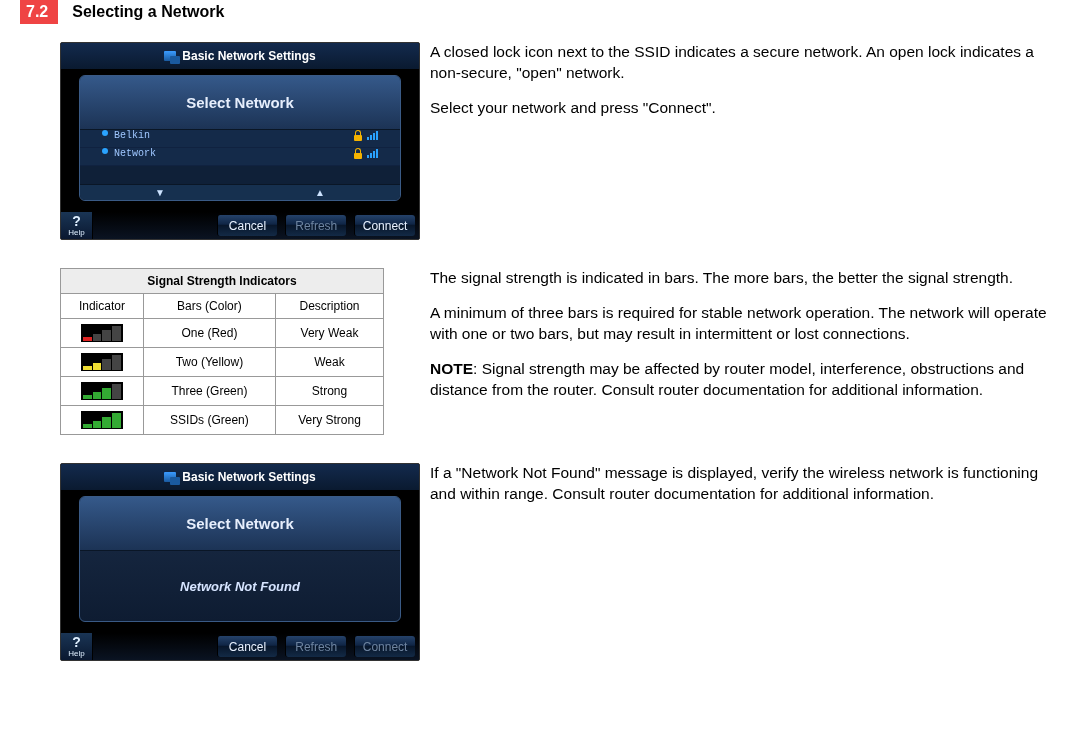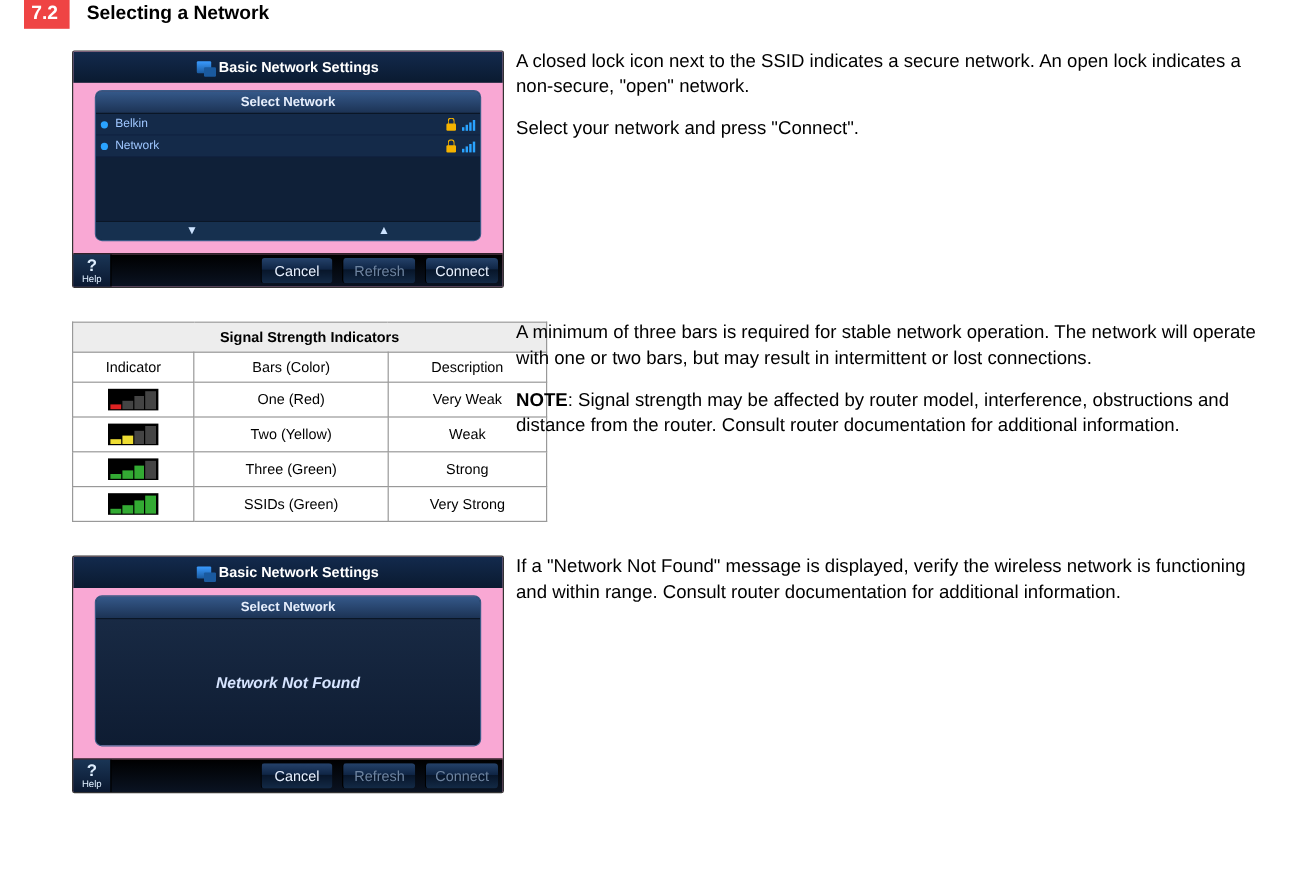--- a/index.html
+++ b/index.html
@@ -47,21 +47,21 @@
     padding-left: 20px;
     font-size: 15.5px;
     line-height: 1.35;
   }
   .right-col p { margin: 0 0 14px 0; }
   .note-label { font-weight: bold; }
 
   
   .screenshot {
     width: 360px;
-    background: #f9a8d4;
+    background: #000000;
     border: 1px solid #333;
     font-size: 11px;
     color: #ddd;
     position: relative;
     border-radius: 2px;
     overflow: hidden;
   }
   .ss-title {
     height: 26px;
     display: flex;
@@ -98,34 +98,34 @@
     border-radius: 6px;
     height: 100%;
     overflow: hidden;
     display: flex;
     flex-direction: column;
   }
   .panel-sub {
     background: linear-gradient(#35598a,#1c3355);
     text-align: center;
     font-weight: bold;
-    font-size: 11px;
-    padding: 3px 0;
+    font-size: 15px;
+    padding: 18px 0;
     color: #e6eefc;
     border-bottom: 1px solid #0a1626;
   }
   .net-row {
     display: flex;
-    align-items: center;
     height: 18px;
     border-bottom: 1px solid #102240;
     background: #142a49;
-    padding: 0 4px;
+    padding: 0 22px;
     font-size: 10px;
     color: #9fc7ff;
+    font-family: Liberation Mono, monospace;
   }
   .net-row .dot {
     width: 6px; height: 6px; border-radius: 50%;
     background: #2aa3ff;
     margin-right: 6px;
   }
   .net-row .spacer { flex: 1; }
   .lock {
     width: 10px; height: 11px;
     display: inline-block;
@@ -218,21 +218,21 @@
     color: #e8f1ff;
     background: linear-gradient(#25426a,#0f2545 45%,#071529 46%,#132a46);
     border-radius: 3px;
     margin: 3px 4px;
   }
   .ss-btn.dim { color: #6e84a0; }
   .ss-spacer { flex: 2; }
 
   
   table.sig {
-    width: 396px;
+    width: 324px;
     border-collapse: collapse;
     font-size: 12px;
   }
   table.sig th, table.sig td {
     border: 1px solid #999;
     text-align: center;
     padding: 5px 4px;
   }
   table.sig .title-row th {
     background: #ededed;
@@ -392,20 +392,21 @@
                   <span class="h4 green"></span>
             </div>
           </td>
           <td>SSIDs (Green)</td>
           <td>Very Strong</td>
         </tr>
       </tbody>
         </table>
     </div>
     <div class="right-col">
+      <p>The signal strength is indicated in bars. The more bars, the better the signal strength.</p>
       <p>A minimum of three bars is required for stable network operation. The network will operate with one or two bars, but may result in intermittent or lost connections.</p>
       <p>
         <span class="note-label">NOTE</span><span>: Signal strength may be affected by router model, interference, obstructions and distance from the router. Consult router documentation for additional information.</span>
       </p>
     </div>
   </div>
 
   <div class="row" style="margin-bottom:6px;">
     <div class="left-col">
       <div class="screenshot">

